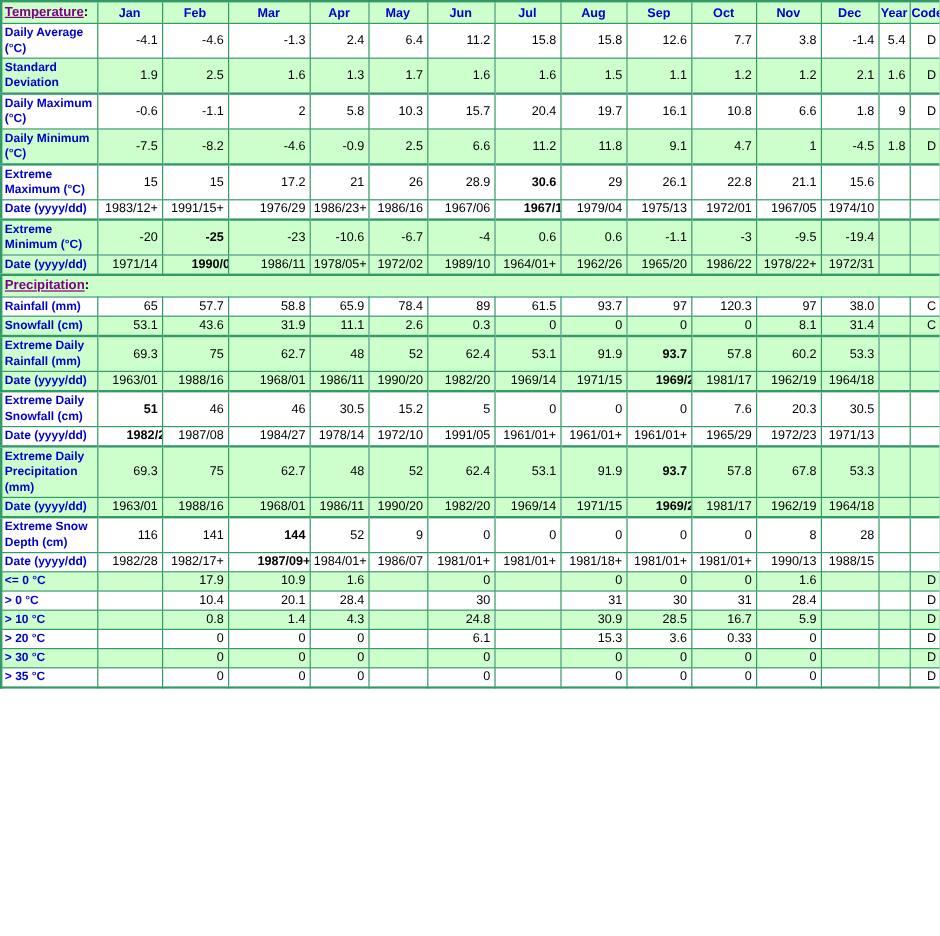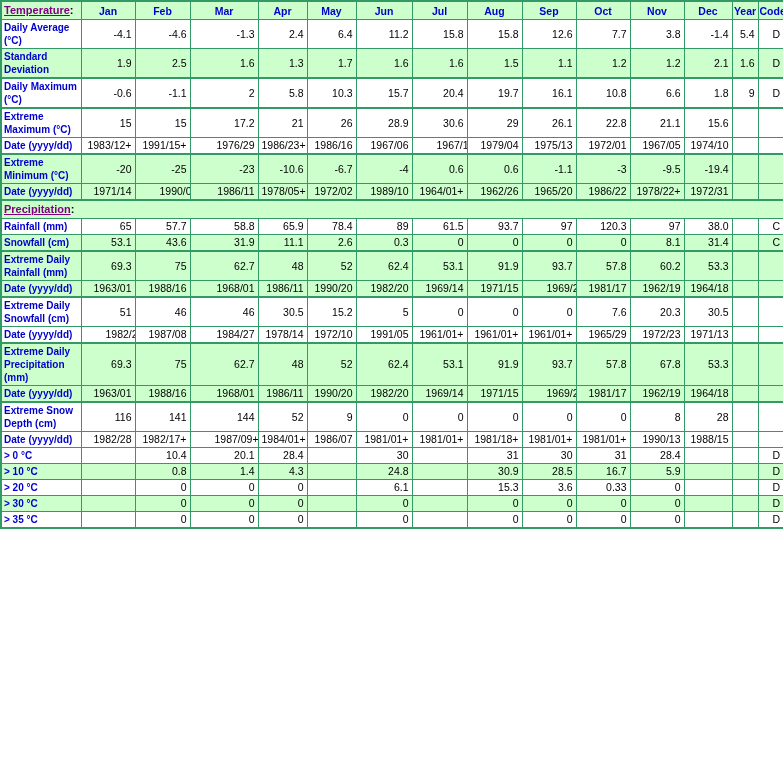--- a/index.html
+++ b/index.html
@@ -41,21 +41,21 @@
     margin-left: 28px;
   }
   td.value-cell {
     color: #000000;
     font-size: 10.5px;
     line-height: 13px;
     text-align: right;
     padding: 1px 3px;
     white-space: nowrap;
   }
-  td.value-cell.bold { font-weight: normal; padding-left: 24px; }
+  td.value-cell.bold { font-weight: bold; padding-left: 24px; }
   td.section-cell { padding: 2px 2px; }
   span.section-link {
     color: var(--purple);
     font-weight: bold;
     font-size: 11px;
     text-decoration: underline;
     cursor: pointer;
     text-align: center;
   }
   span.section-colon {
@@ -147,20 +147,37 @@
         <td class="value-cell" data-name="data-cell">15.7</td>
         <td class="value-cell" data-name="data-cell">20.4</td>
         <td class="value-cell" data-name="data-cell">19.7</td>
         <td class="value-cell" data-name="data-cell">16.1</td>
         <td class="value-cell" data-name="data-cell">10.8</td>
         <td class="value-cell" data-name="data-cell">6.6</td>
         <td class="value-cell" data-name="data-cell">1.8</td>
         <td class="value-cell" data-name="data-cell">9</td>
         <td class="value-cell" data-name="data-cell">D</td>
       </tr>
+      <tr class="shaded" data-name="table-row">
+        <td class="label-cell" data-name="row-label">Daily Minimum (°C)</td>
+        <td class="value-cell" data-name="data-cell">-7.5</td>
+        <td class="value-cell" data-name="data-cell">-8.2</td>
+        <td class="value-cell" data-name="data-cell">-4.6</td>
+        <td class="value-cell" data-name="data-cell">-0.9</td>
+        <td class="value-cell" data-name="data-cell">2.5</td>
+        <td class="value-cell" data-name="data-cell">6.6</td>
+        <td class="value-cell" data-name="data-cell">11.2</td>
+        <td class="value-cell" data-name="data-cell">11.8</td>
+        <td class="value-cell" data-name="data-cell">9.1</td>
+        <td class="value-cell" data-name="data-cell">4.7</td>
+        <td class="value-cell" data-name="data-cell">1</td>
+        <td class="value-cell" data-name="data-cell">-4.5</td>
+        <td class="value-cell" data-name="data-cell">1.8</td>
+        <td class="value-cell" data-name="data-cell">D</td>
+      </tr>
       <tr class=" sep" data-name="table-row">
         <td class="label-cell" data-name="row-label">Extreme Maximum (°C)</td>
         <td class="value-cell" data-name="data-cell">15</td>
         <td class="value-cell" data-name="data-cell">15</td>
         <td class="value-cell" data-name="data-cell">17.2</td>
         <td class="value-cell" data-name="data-cell">21</td>
         <td class="value-cell" data-name="data-cell">26</td>
         <td class="value-cell" data-name="data-cell">28.9</td>
         <td class="value-cell bold" data-name="data-cell">30.6</td>
         <td class="value-cell" data-name="data-cell">29</td>
@@ -388,20 +405,37 @@
         <td class="value-cell" data-name="data-cell">1981/01+</td>
         <td class="value-cell" data-name="data-cell">1981/01+</td>
         <td class="value-cell" data-name="data-cell">1981/18+</td>
         <td class="value-cell" data-name="data-cell">1981/01+</td>
         <td class="value-cell" data-name="data-cell">1981/01+</td>
         <td class="value-cell" data-name="data-cell">1990/13</td>
         <td class="value-cell" data-name="data-cell">1988/15</td>
         <td class="value-cell" data-name="data-cell"></td>
         <td class="value-cell" data-name="data-cell"></td>
       </tr>
+      <tr class="shaded" data-name="table-row">
+        <td class="label-cell" data-name="row-label">&lt;= 0 °C</td>
+        <td class="value-cell" data-name="data-cell"></td>
+        <td class="value-cell" data-name="data-cell">17.9</td>
+        <td class="value-cell" data-name="data-cell">10.9</td>
+        <td class="value-cell" data-name="data-cell">1.6</td>
+        <td class="value-cell" data-name="data-cell"></td>
+        <td class="value-cell" data-name="data-cell">0</td>
+        <td class="value-cell" data-name="data-cell"></td>
+        <td class="value-cell" data-name="data-cell">0</td>
+        <td class="value-cell" data-name="data-cell">0</td>
+        <td class="value-cell" data-name="data-cell">0</td>
+        <td class="value-cell" data-name="data-cell">1.6</td>
+        <td class="value-cell" data-name="data-cell"></td>
+        <td class="value-cell" data-name="data-cell"></td>
+        <td class="value-cell" data-name="data-cell">D</td>
+      </tr>
       <tr data-name="table-row">
         <td class="label-cell" data-name="row-label">&gt; 0 °C</td>
         <td class="value-cell" data-name="data-cell"></td>
         <td class="value-cell" data-name="data-cell">10.4</td>
         <td class="value-cell" data-name="data-cell">20.1</td>
         <td class="value-cell" data-name="data-cell">28.4</td>
         <td class="value-cell" data-name="data-cell"></td>
         <td class="value-cell" data-name="data-cell">30</td>
         <td class="value-cell" data-name="data-cell"></td>
         <td class="value-cell" data-name="data-cell">31</td>

